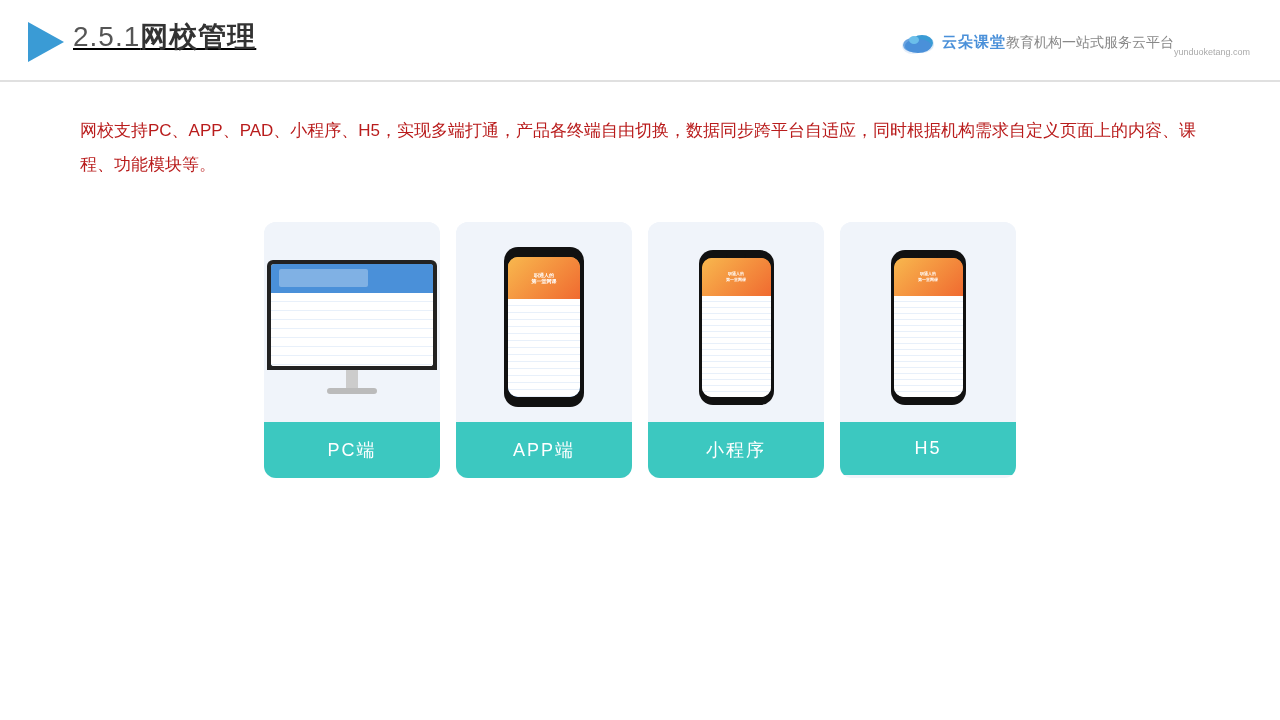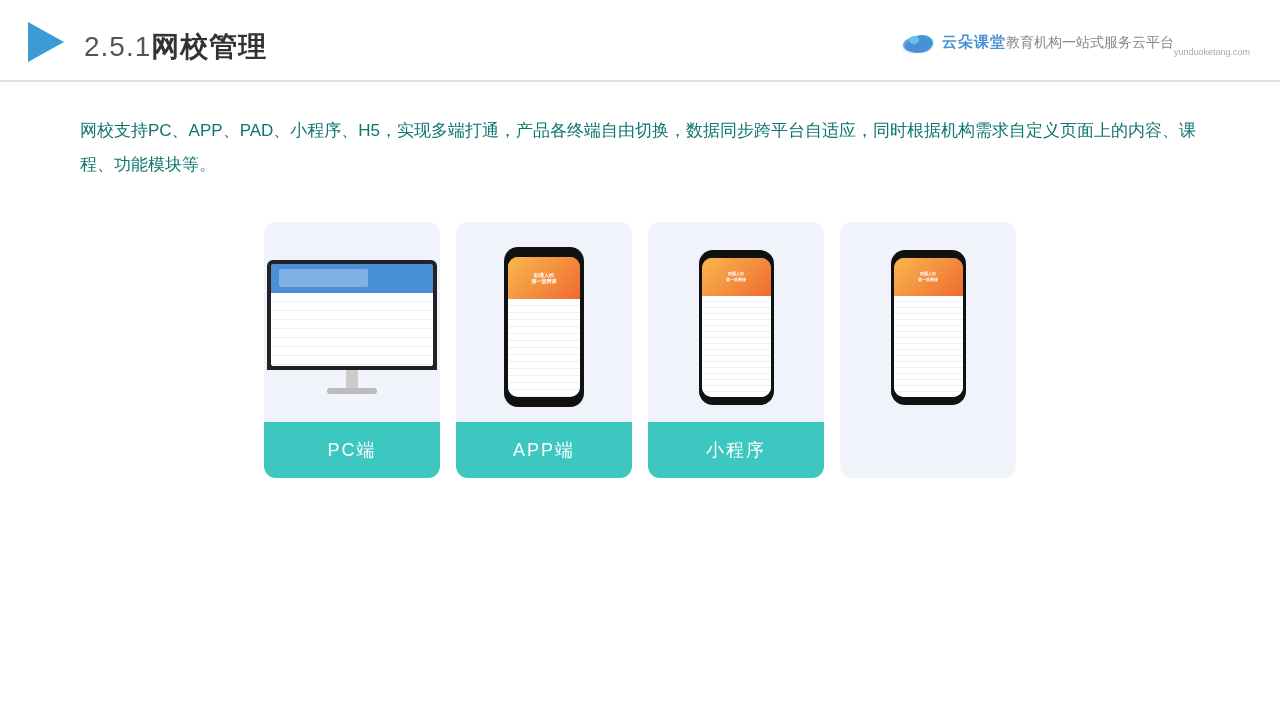--- a/index.html
+++ b/index.html
@@ -14,22 +14,23 @@
     
     .header {
       display: flex;
       align-items: center;
       justify-content: space-between;
       padding: 18px 30px 14px 20px;
       border-bottom: 2px solid #e0e0e0;
     }
     .header-left {
       display: flex;
-      align-items: flex-end;
-      gap: 16px;
+      align-items: flex-start;
+      gap: 5px;
+      text-decoration: underline;
     }
     .play-icon {
       width: 48px;
       height: 48px;
     }
     .header-title {
       font-size: 28px;
       font-weight: 600;
       color: #333;
       letter-spacing: 1px;
@@ -62,21 +63,21 @@
     .logo-url {
       font-size: 9px;
       color: #aaa;
       margin-top: 19px;
     }
 
     
     .description {
       padding: 32px 80px 20px 80px;
       font-size: 17px;
-      color: #0f766e;
+      color: #b91c1c;
       line-height: 2;
     }
 
     
     .cards-container {
       display: flex;
       gap: 16px;
       padding: 20px 60px 30px 60px;
       justify-content: center;
     }
@@ -403,15 +404,16 @@
     <div class="card-image">
       <div class="mini-phone">
         <div class="mini-phone-notch"></div>
         <div class="mini-phone-screen">
           <div class="top-banner">
             <span class="banner-text">职通人的<br>第一堂网课</span>
           </div>
         </div>
       </div>
     </div>
+    <div class="card-label">H5</div>
   </div>
 
 </div>
 
 </body></html>

